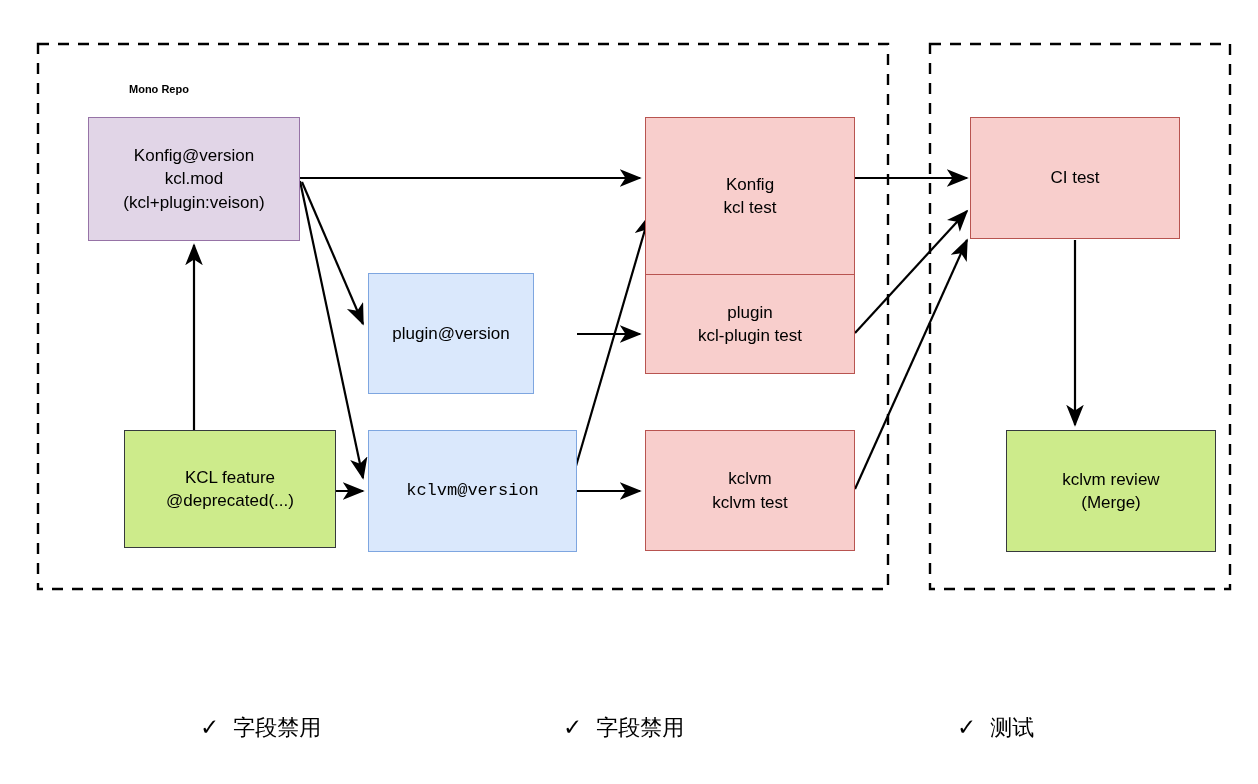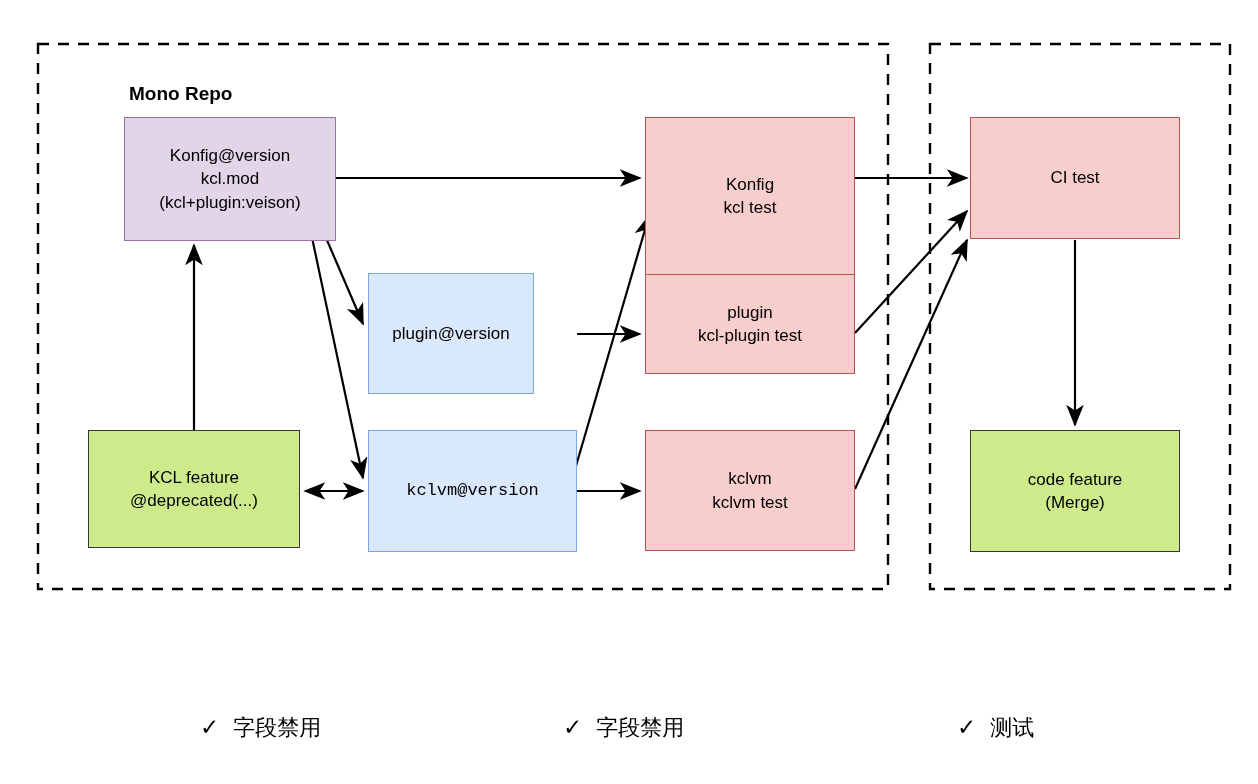--- a/index.html
+++ b/index.html
@@ -48,24 +48,25 @@
     background: #dae8fc;
     border-color: #7ea6e0;
   }
   .node-red {
     background: #f8cecc;
     border-color: #b85450;
   }
   .node-green {
     background: #cdeb8b;
     border-color: #36393d;
+    margin-left: 36px;
   }
   .group-label {
     position: absolute;
-    font-size: 19px;
+    font-size: 11px;
     font-weight: bold;
     white-space: nowrap;
   }
   .check-item {
     position: absolute;
     display: flex;
     align-items: center;
     gap: 14px;
     font-size: 25px;
     white-space: nowrap;
@@ -121,21 +122,21 @@
       <path d="M855,333 L967,211" marker-end="url(#ah)"></path>
 
       <path d="M855,489 L967,240" marker-end="url(#ah)"></path>
 
       <path d="M1075,240 L1075,425" marker-end="url(#ah)"></path>
     </g>
   </svg>
 
   <div class="group-label" style="left:129px; top:83px;">Mono Repo</div>
 
-  <div class="node node-purple" style="left:88px; top:117px; width:212px; height:124px;margin-left:36px;">Konfig@version
+  <div class="node node-purple" style="left:88px; top:117px; width:212px; height:124px;">Konfig@version
 kcl.mod
 (kcl+plugin:veison)</div>
 
   <div class="node node-blue" style="left:368px; top:273px; width:166px; height:121px;">plugin@version</div>
 
   <div class="node node-blue" style="left:368px; top:430px; width:209px; height:122px;font-family:Liberation Mono, monospace;">kclvm@version</div>
 
   <div class="node node-green" style="left:88px; top:430px; width:212px; height:118px;">KCL feature
 @deprecated(...)</div>
 
@@ -143,21 +144,21 @@
 kcl test</div>
 
   <div class="node node-red" style="left:645px; top:274px; width:210px; height:100px;">plugin
 kcl-plugin test</div>
 
   <div class="node node-red" style="left:645px; top:430px; width:210px; height:121px;">kclvm
 kclvm test</div>
 
   <div class="node node-red" style="left:970px; top:117px; width:210px; height:122px;text-align:center;">CI test</div>
 
-  <div class="node node-green" style="left:970px; top:430px; width:210px; height:122px;">code feature
+  <div class="node node-green" style="left:970px; top:430px; width:210px; height:122px;">kclvm review
 (Merge)</div>
 
   <div class="check-item" style="left:200px; top:716px;">
     <span class="check-mark">✓</span>
     <span class="check-label">字段禁用</span>
   </div>
 
   <div class="check-item" style="left:563px; top:716px;">
     <span class="check-mark">✓</span>
     <span class="check-label">字段禁用</span>

